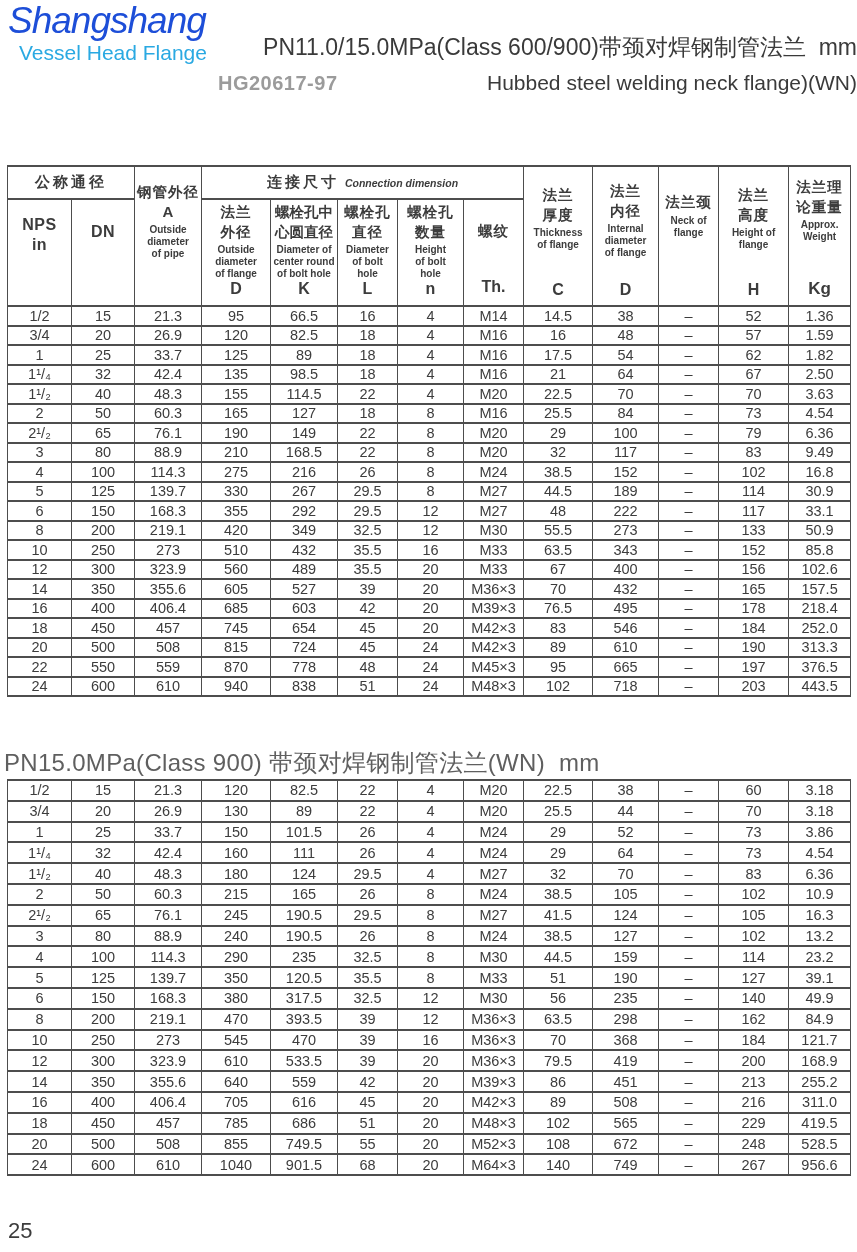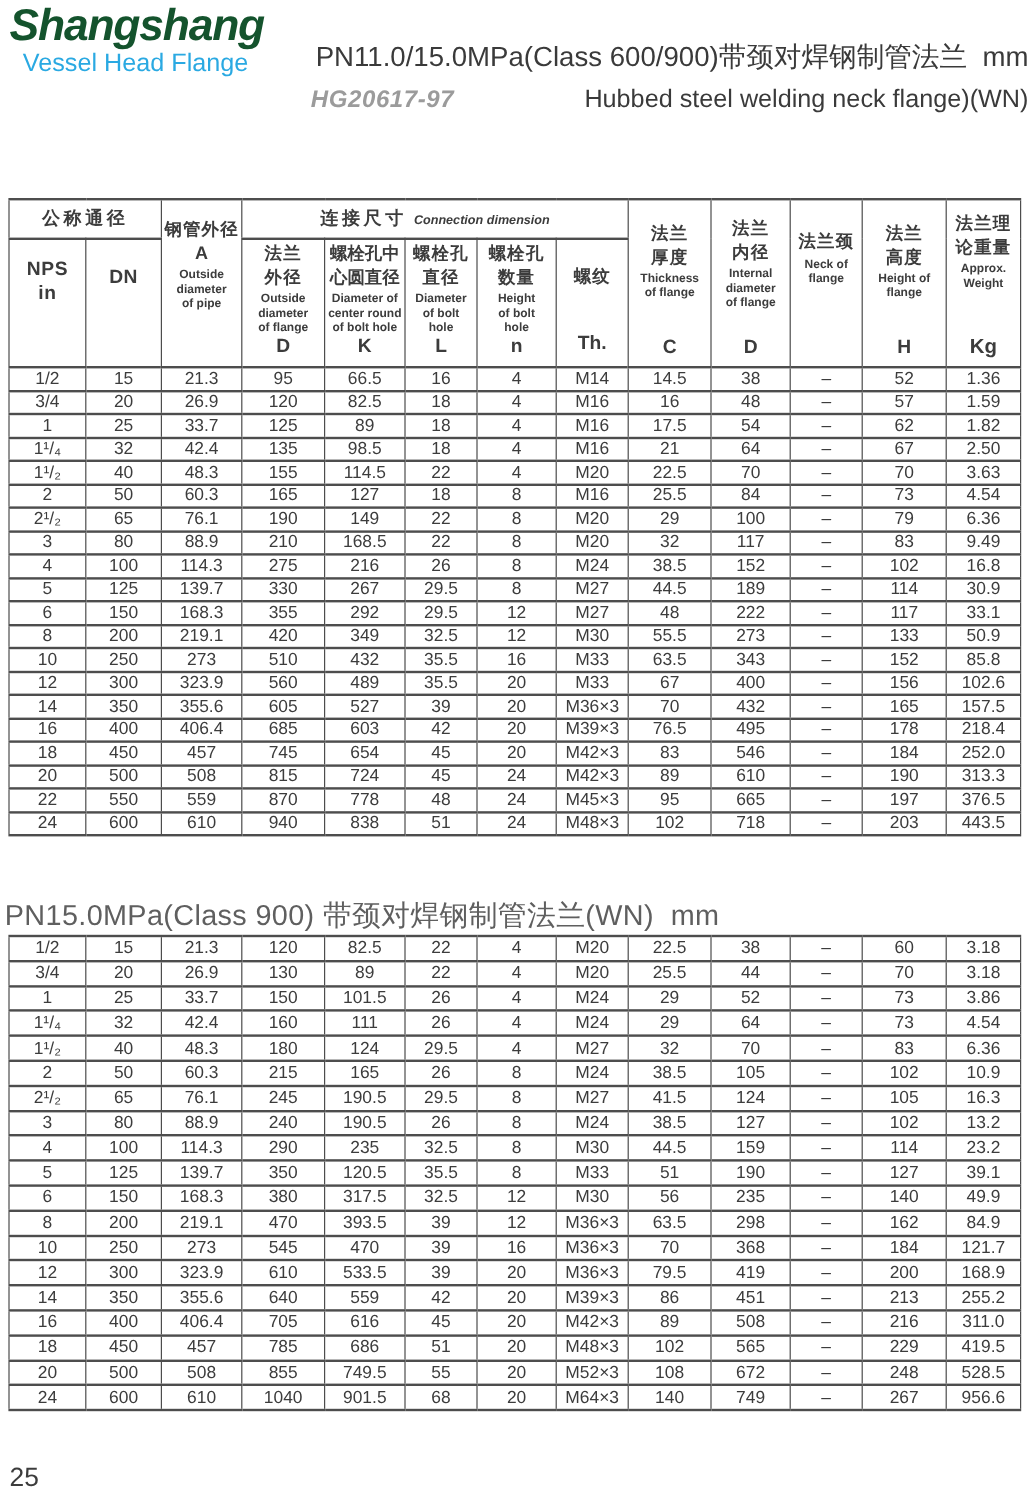--- a/index.html
+++ b/index.html
@@ -7,39 +7,39 @@
   body {
     width:857px; height:1252px; position:relative;
     font-family:"Liberation Sans", sans-serif;
     color:#3c3c3c; overflow:hidden;
   }
   .pre { white-space:pre-line; }
 
   
   .logo { position:absolute; left:8px; top:2px; width:210px; }
   .logo-main {
-    font-size:37px; font-weight:bold; font-style:italic;
-    color:#14532d; letter-spacing:-1px; line-height:1.05;
+    font-size:37px; font-weight:normal; font-style:italic;
+    color:#1d4ed8; letter-spacing:-1px; line-height:1.05;
     text-align:left;
   }
   .logo-sub {
     font-size:21px; color:#2aa9e2; line-height:1.15;
     text-align:center; letter-spacing:0px;
   }
 
   
   .titleblock { position:absolute; left:218px; top:34px; width:639px; }
   .title {
     font-size:23px; color:#3a3a3a; text-align:right;
     white-space:pre; line-height:1.2;
   }
   .subrow { display:flex; justify-content:space-between; align-items:flex-end; margin-top:9px; }
   .standard {
-    font-size:20px; font-weight:bold; font-style:italic;
-    color:#9b9b9b; letter-spacing:0.5px;margin-left:41px;
+    font-size:20px; font-weight:bold; 
+    color:#9b9b9b; letter-spacing:0.5px;
   }
   .subtitle { font-size:21px; color:#3a3a3a; }
 
   
   table.spec {
     position:absolute; left:7px; width:843px;
     border-collapse:collapse; table-layout:fixed;
   }
   table.t1 { top:165px; }
   table.t2 { top:779px; }

